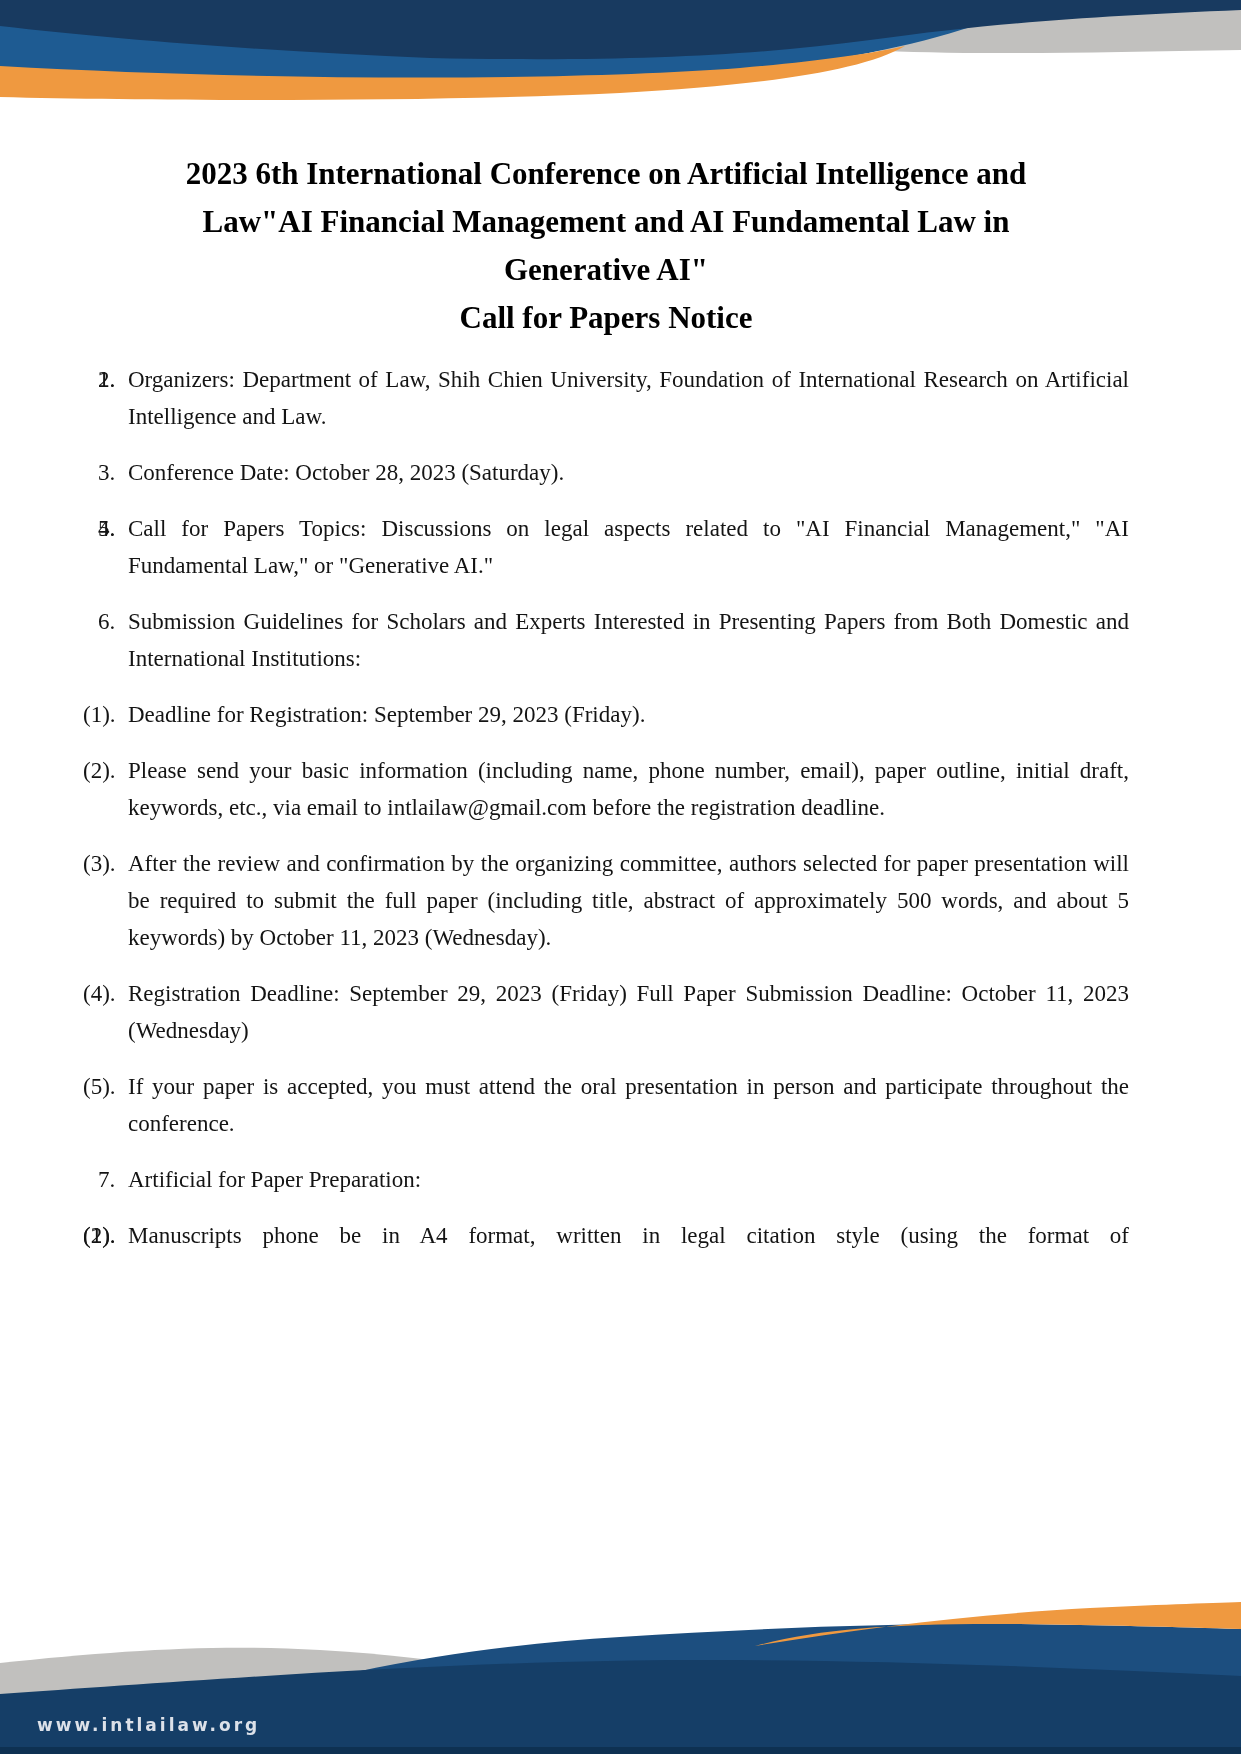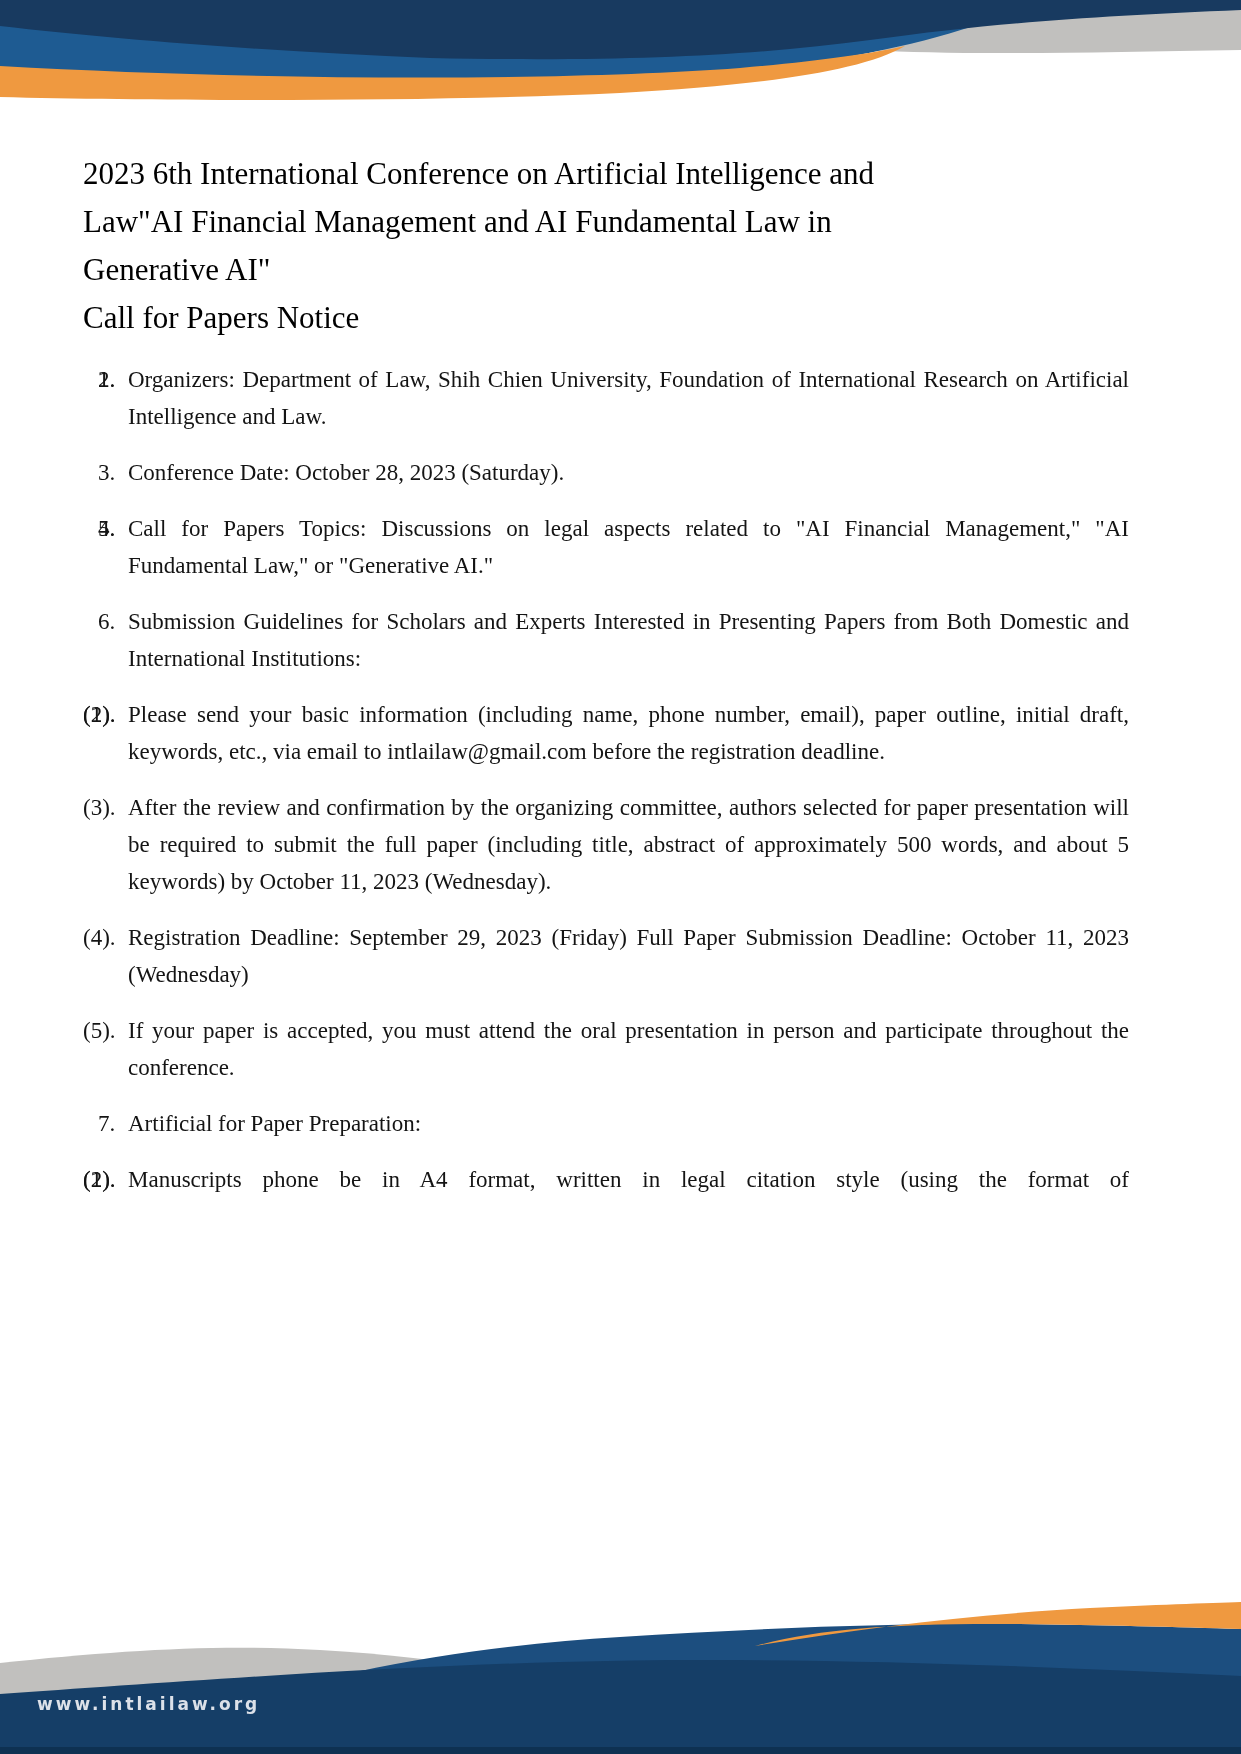--- a/index.html
+++ b/index.html
@@ -20,21 +20,22 @@
   .fill-gray{fill:var(--gray,#c1c0be);}
   .fill-fblue{fill:var(--footer_blue,#1c4e7f);}
   .fill-fnavy{fill:var(--footer_navy,#153e67);}
   .fill-fdeep{fill:var(--footer_navy_deep,#0e3152);}
 
   .doc{
     position:absolute;top:0;left:0;right:0;
     padding:150px 112px 0 83px;
   }
   .title-block{
-    font-weight:normal;
+    text-align:center;
+    font-weight:bold;
     font-size:31px;
     line-height:48px;
     color:#000;
     margin:0 0 8px 0;
   }
   .title-line{white-space:nowrap;}
   .body-list{margin-top:0;}
   .item{
     position:relative;
     padding-left:45px;
@@ -47,21 +48,21 @@
   .item .marker{
     position:absolute;
     left:15px;top:0;
     text-align:left;
   }
   .item.paren .marker{left:0;}
   .item.fill{text-align-last:justify;}
 
   .site{
     position:absolute;
-    left:37px;bottom:40px;
+    left:37px;bottom:19px;
     font-family:"DejaVu Sans", sans-serif;
     font-weight:bold;
     font-size:17px;
     letter-spacing:3px;
     color:var(--footer_text,#dce1e8);
     z-index:3;
   }
 </style>
 </head>
 <body>
@@ -101,20 +102,21 @@
       <div class="item">
         <span class="marker">5.</span>
         <span class="text">Call for Papers Topics: Discussions on legal aspects related to "AI Financial Management," "AI Fundamental Law," or "Generative AI."</span>
       </div>
       <div class="item">
         <span class="marker">6.</span>
         <span class="text">Submission Guidelines for Scholars and Experts Interested in Presenting Papers from Both Domestic and International Institutions:</span>
       </div>
       <div class="item paren">
         <span class="marker">(1).</span>
+        <span class="text">Deadline for Registration: September 29, 2023 (Friday).</span>
       </div>
       <div class="item paren">
         <span class="marker">(2).</span>
         <span class="text">Please send your basic information (including name, phone number, email), paper outline, initial draft, keywords, etc., via email to intlailaw@gmail.com before the registration deadline.</span>
       </div>
       <div class="item paren">
         <span class="marker">(3).</span>
         <span class="text">After the review and confirmation by the organizing committee, authors selected for paper presentation will be required to submit the full paper (including title, abstract of approximately 500 words, and about 5 keywords) by October 11, 2023 (Wednesday).</span>
       </div>
       <div class="item paren">

